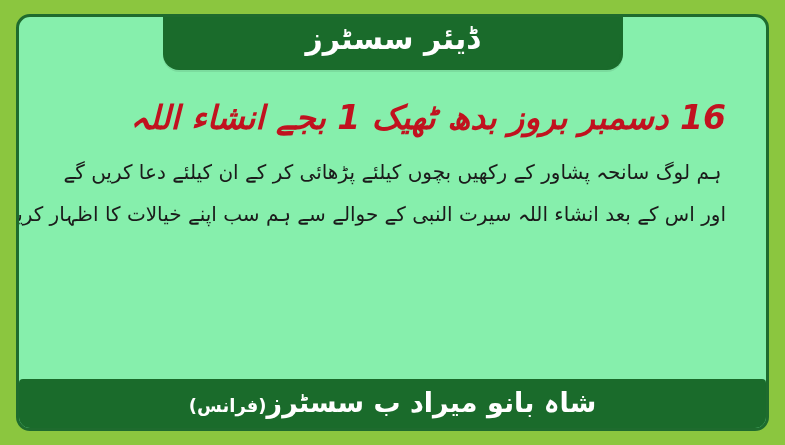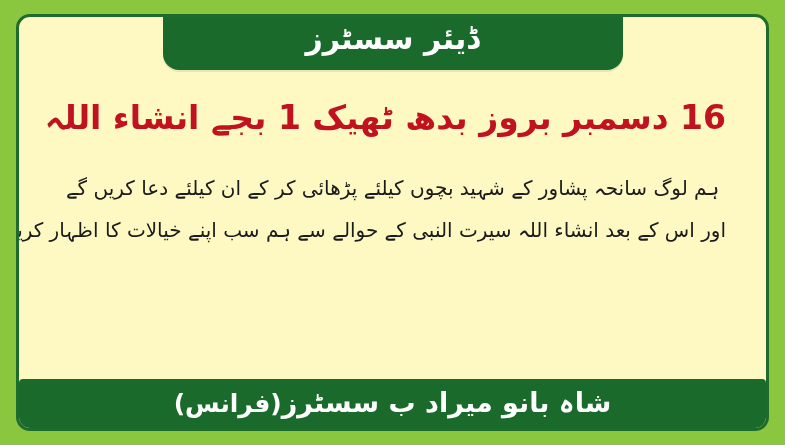--- a/index.html
+++ b/index.html
@@ -17,21 +17,21 @@
     box-sizing: border-box;
     background: #8bc63f;
     padding: 14px 16px;
     overflow: hidden;
   }
   .poster-inner {
     position: relative;
     width: 100%;
     height: 100%;
     box-sizing: border-box;
-    background: #fef9c3;
+    background: #86efac;
     border: 3px solid #1e6b2e;
     border-radius: 14px;
     display: flex;
     flex-direction: column;
     align-items: center;
     overflow: hidden;
   }
   .banner {
     position: relative;
     width: 460px;
@@ -69,22 +69,23 @@
     justify-content: flex-start;
     direction: rtl;
   }
   .headline {
     color: #c1121f;
     font-size: 33px;
     font-weight: bold;
     direction: rtl;
     line-height: 1.35;
     margin-top: 16px;
-    margin-bottom: 20px;
+    margin-bottom: 4px;
     white-space: nowrap;
+    font-style: italic;
   }
   .lines {
     margin-top: 6px;
     direction: rtl;
   }
   .line {
     color: #1b1b1b;
     font-size: 20px;
     text-align: center;
     direction: rtl;
@@ -104,38 +105,38 @@
   }
   .footer-text {
     color: #ffffff;
     font-size: 27px;
     font-weight: bold;
     direction: rtl;
     line-height: 1.3;
     white-space: nowrap;
   }
   .footer-sub {
-    font-size: 25px;
+    font-size: 18px;
   }
 </style>
 </head>
 <body>
 
 <div class="poster">
   <div class="poster-inner">
 
     <div class="banner">
       <div class="banner-text">ڈیئر سسٹرز</div>
     </div>
 
     <div class="body-block">
       <div class="headline">16 دسمبر بروز بدھ ٹھیک 1 بجے انشاء اللہ</div>
 
       <div class="lines">
-        <div class="line">ہم لوگ سانحہ پشاور کے شہید بچوں کیلئے پڑھائی کر کے ان کیلئے دعا کریں گے</div>
+        <div class="line">ہم لوگ سانحہ پشاور کے رکھیں بچوں کیلئے پڑھائی کر کے ان کیلئے دعا کریں گے</div>
         <div class="line">اور اس کے بعد انشاء اللہ سیرت النبی کے حوالے سے ہم سب اپنے خیالات کا اظہار کریں گی</div>
       </div>
     </div>
 
     <div class="footer">
       <div class="footer-text">
         <span>شاہ بانو میراد ب سسٹرز</span><span class="footer-sub">(فرانس)</span>
       </div>
     </div>
 

